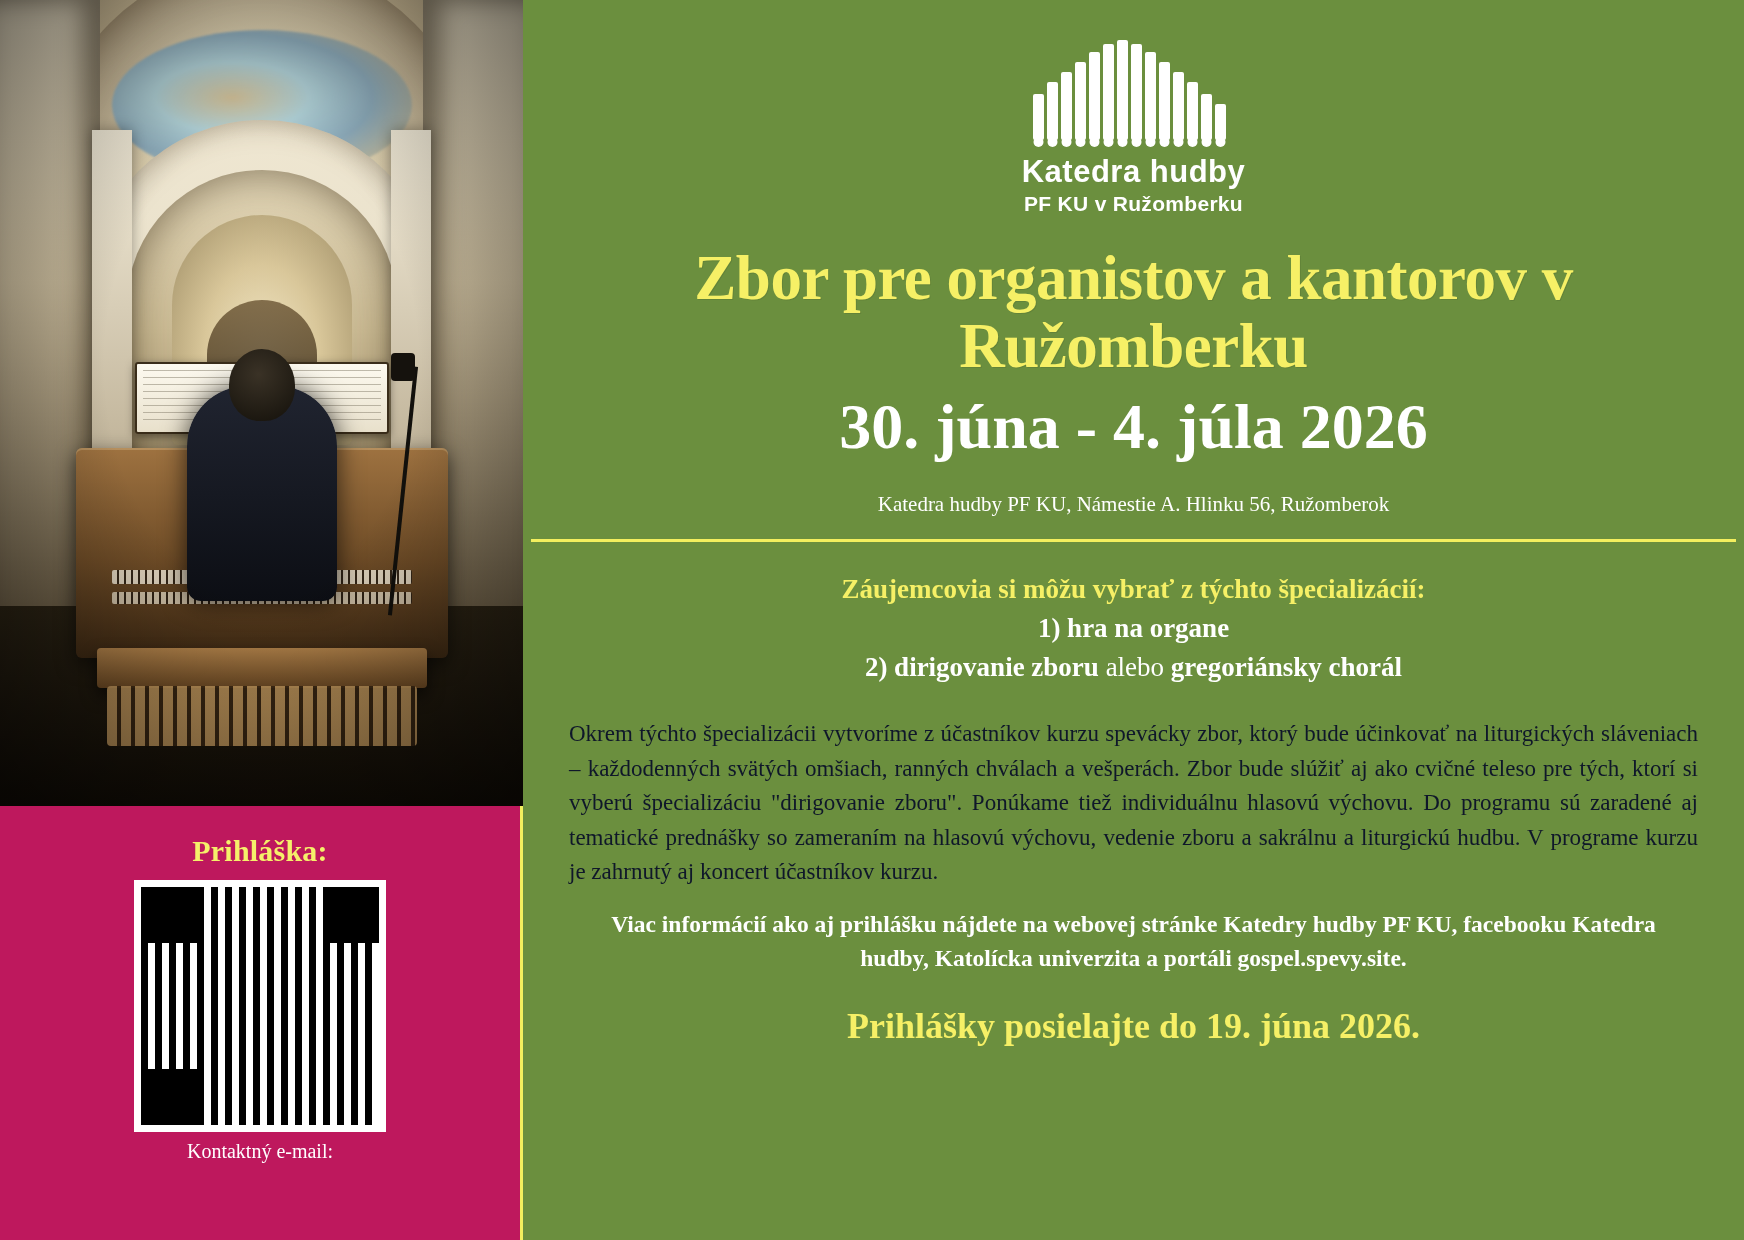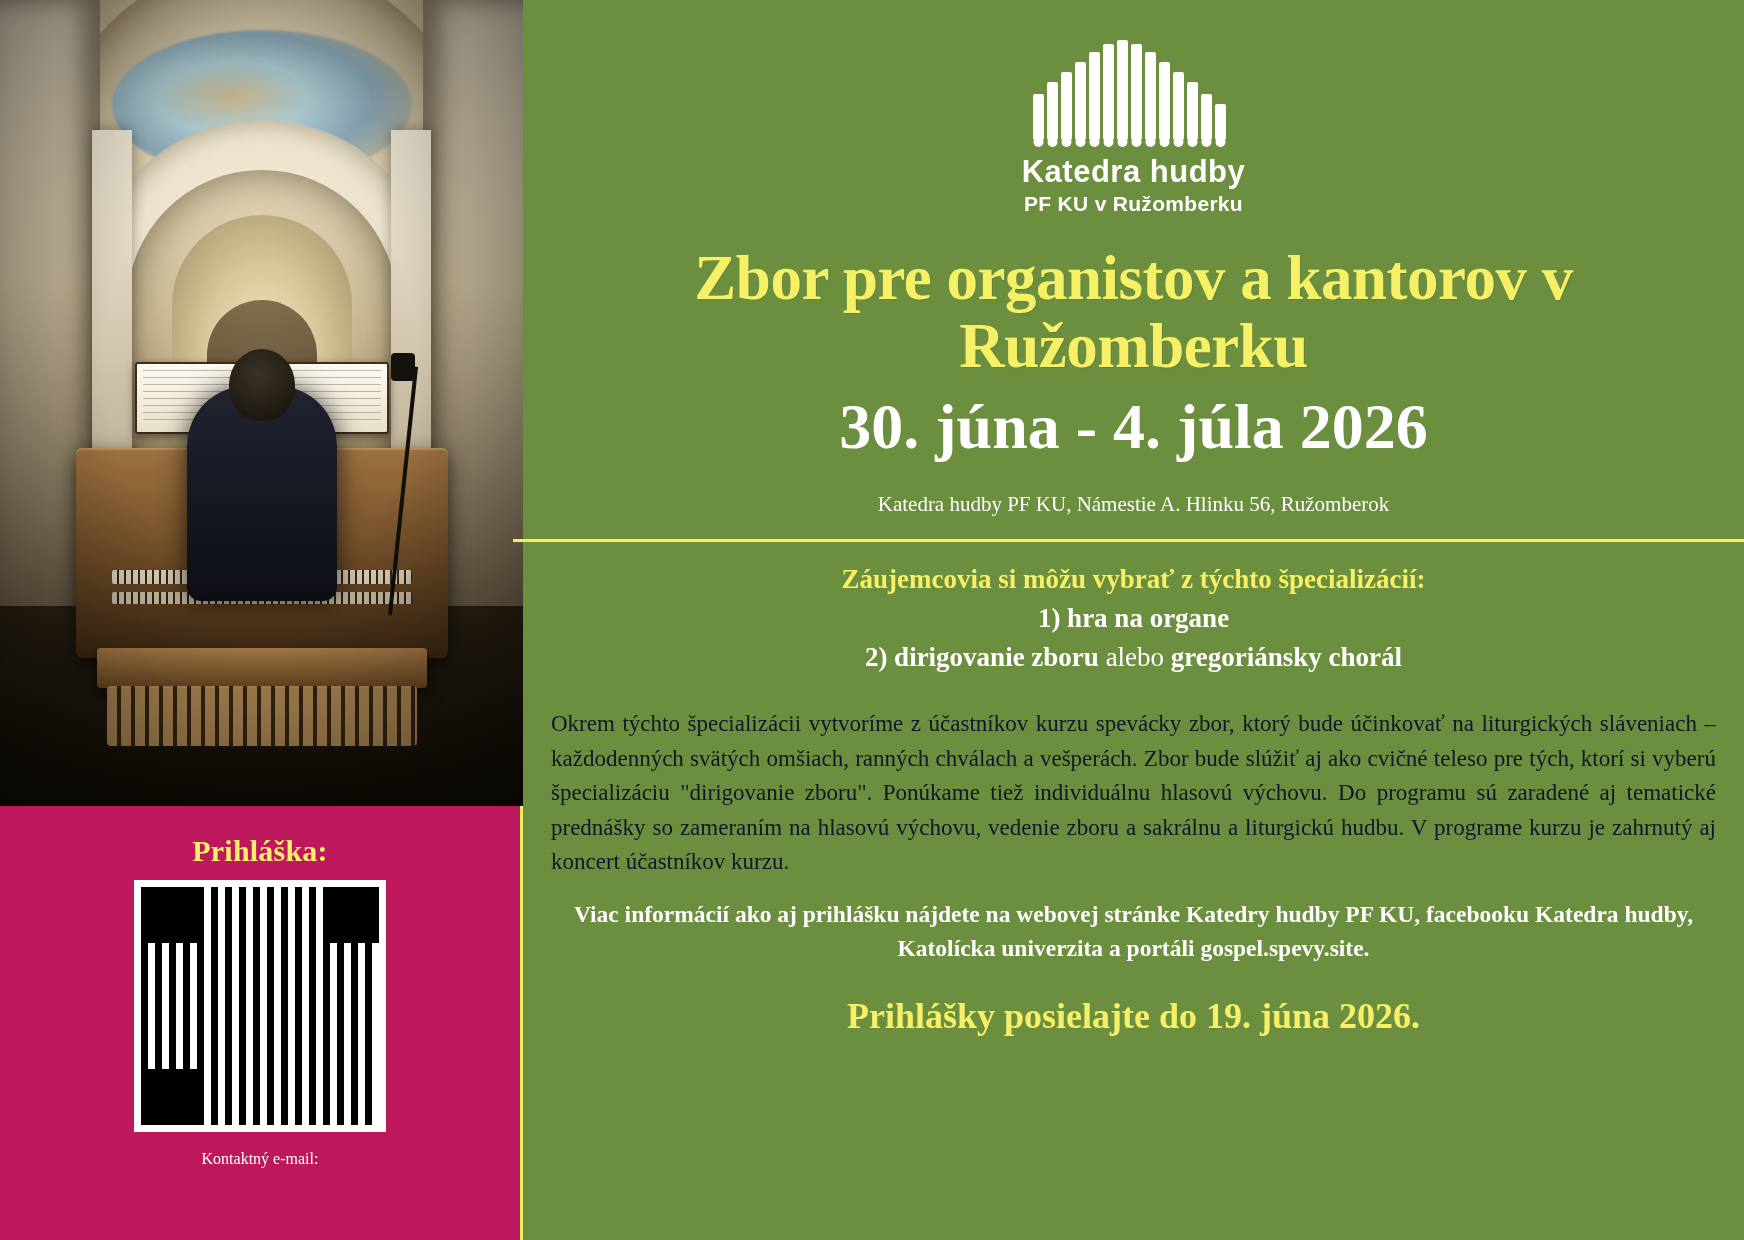--- a/index.html
+++ b/index.html
@@ -233,39 +233,39 @@
       0 182px, 7px 189px, 14px 196px,
       0 0, 0 0;
     background-size:
       56px 56px, 42px 42px, 28px 28px,
       56px 56px, 42px 42px, 28px 28px,
       56px 56px, 42px 42px, 28px 28px,
       238px 238px, 238px 238px;
     background-blend-mode: normal, normal, normal, normal, normal, normal, normal, normal, normal, multiply, difference;
   }
   .contact-label {
-    margin-top: 18px;
-    font-size: 16px;
+    margin-top: 8px;
+    font-size: 20px;
     color: #ffffff;
   }
   .contact-email {
     margin-top: 6px;
     font-size: 33px;
     color: #ffffff;
     letter-spacing: .2px;
   }
 
   
   .right-col {
     position: relative;
     flex: 1 1 auto;
     height: 1240px;
     background: #6b8f3e;
     color: #ffffff;
-    padding: 0 24px;
+    padding: 0 42px;
     box-sizing: border-box;
     text-align: center;
   }
   .logo-wrap {
     padding-top: 38px;
   }
   .pipes {
     display: block;
     margin: 0 auto;
   }
@@ -307,21 +307,21 @@
   }
   .divider {
     height: 3px;
     background: #f3ef5e;
     margin: 22px -34px 0;
   }
   .spec-heading {
     color: #f6f066;
     font-weight: 700;
     font-size: 27px;
-    margin-top: 22px;
+    margin-top: 32px;
   }
   .spec-line {
     font-size: 27px;
     margin-top: 8px;
     color: #ffffff;
   }
   .spec-line b { font-weight: 700; }
   .spec-line .plain { font-weight: 400; }
   .paragraph {
     margin-top: 34px;

